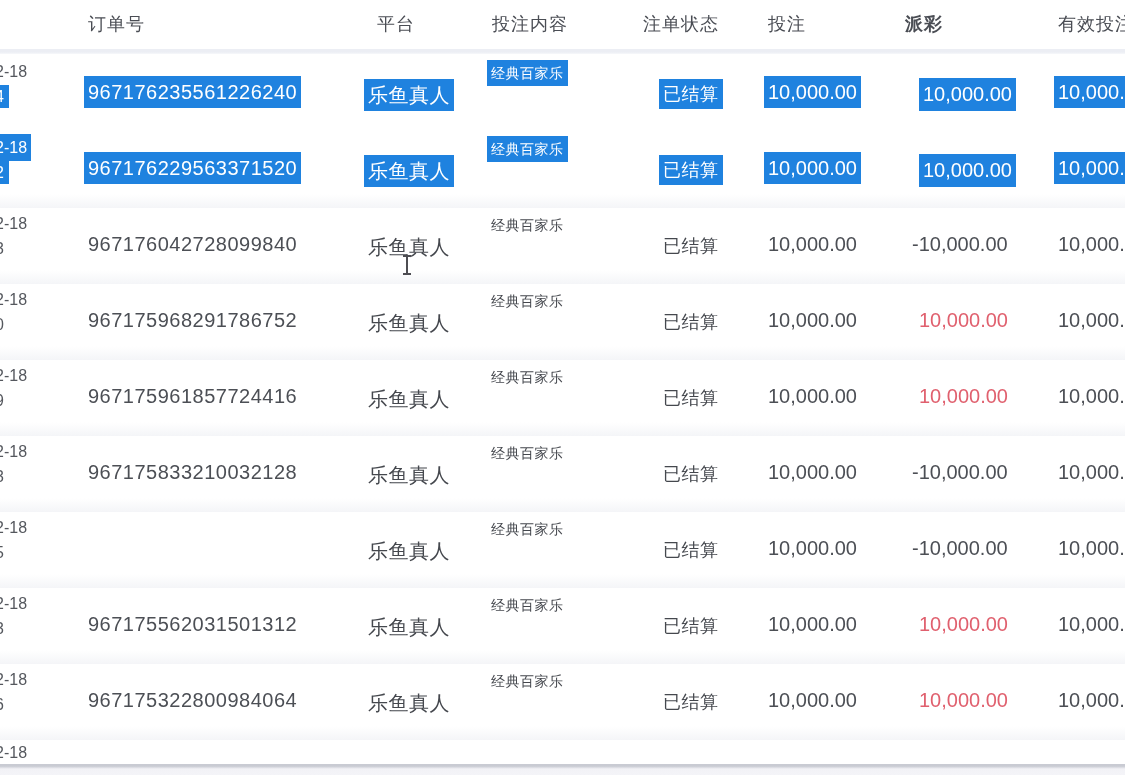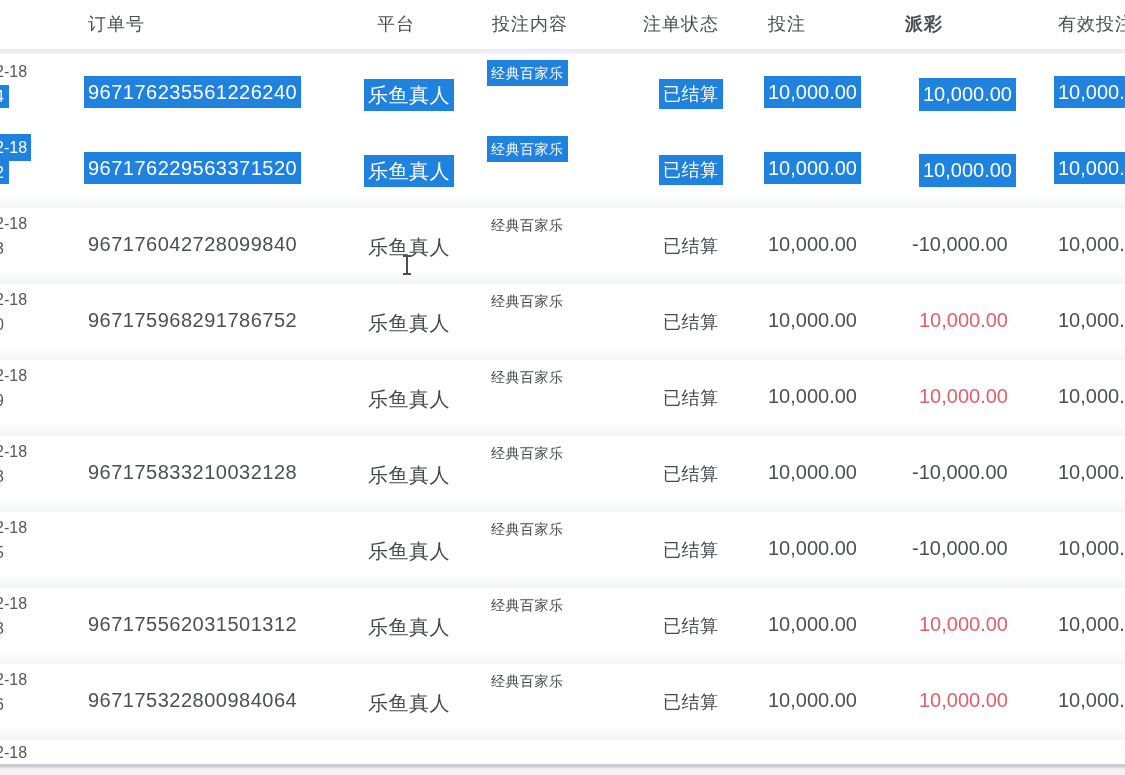--- a/index.html
+++ b/index.html
@@ -136,20 +136,21 @@
     <span class="cell bet"><span class="t">10,000.00</span></span>
     <span class="cell payout red pos"><span class="t">10,000.00</span></span>
     <span class="cell valid"><span class="t">10,000.00</span></span>
   </div>
 
   <div class="row">
     <span class="cell date">
       <span class="d1"><span class="t">2-18</span></span>
       <span class="d2"><span class="t">9</span></span>
     </span>
+    <span class="cell order"><span class="t">967175961857724416</span></span>
     <span class="cell platform"><span class="t">乐鱼真人</span></span>
     <span class="cell content"><span class="t">经典百家乐</span></span>
     <span class="cell status"><span class="t">已结算</span></span>
     <span class="cell bet"><span class="t">10,000.00</span></span>
     <span class="cell payout red pos"><span class="t">10,000.00</span></span>
     <span class="cell valid"><span class="t">10,000.00</span></span>
   </div>
 
   <div class="row">
     <span class="cell date">

